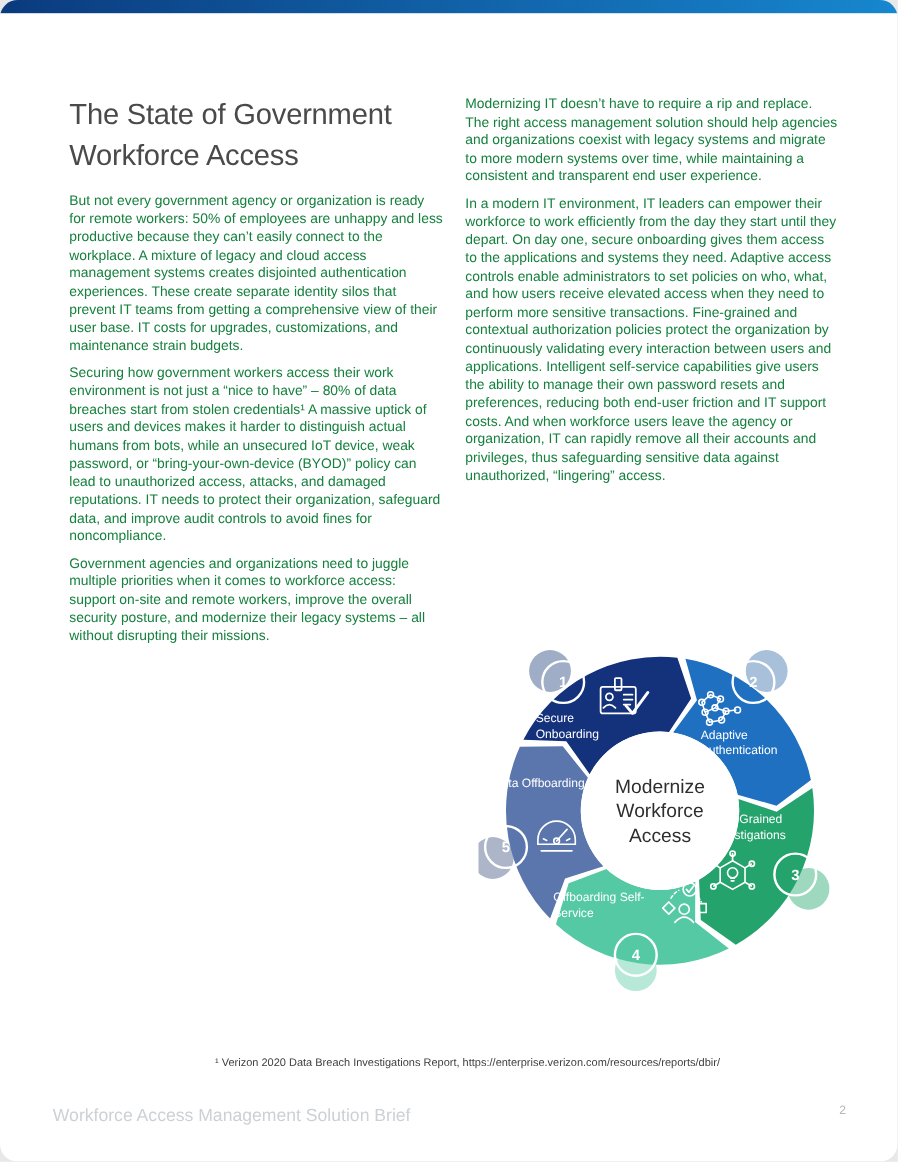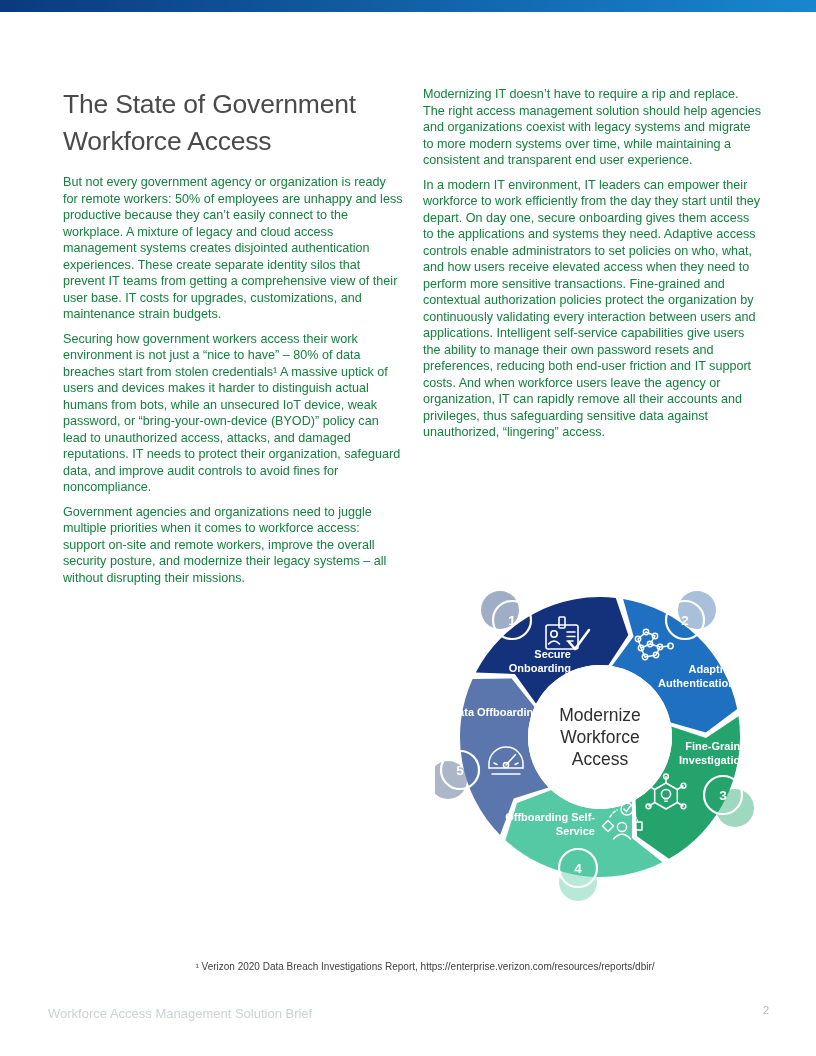--- a/index.html
+++ b/index.html
@@ -1,37 +1,38 @@
 <!DOCTYPE html>
 <html><head>
 <meta charset="utf-8">
 <style>
   html,body{margin:0;padding:0;background:#e8e8e8;}
   .page{
     position:relative;width:816px;height:1056px;background:#ffffff;
     margin:0 auto;overflow:hidden;
     font-family:"Liberation Sans","DejaVu Sans",sans-serif;
+    border-radius:16px;
   }
   .top-bar{position:absolute;left:0;top:0;width:816px;height:12px;}
   .col{position:absolute;top:86px;width:340px;}
   .col-left{left:63px;}
   .col-right{left:423px;}
   .col h1{
     margin:0 0 14px 0;font-size:26.5px;font-weight:300;line-height:37px;
     color:#4a4a4a;letter-spacing:-0.2px;
   }
   .col p{
     margin:0 0 8px 0;font-size:12.6px;line-height:16.5px;color:#15803d;
   }
   
   .diagram{position:absolute;left:435px;top:576px;width:330px;height:334px;}
   .diagram svg.wheel{position:absolute;left:0;top:0;}
   .seg-label{
     position:absolute;transform:translate(-50%,-50%);
-    text-align:right;color:#ffffff;font-size:11px;line-height:13.5px;font-weight:700;
+    text-align:left;color:#ffffff;font-size:11px;line-height:13.5px;font-weight:400;
   }
   .lbl-1{left:94px;top:85px;width:84px;}
   .lbl-2{left:251px;top:100px;width:98px;}
   .lbl-3{left:265px;top:177px;width:106px;}
   .lbl-4{left:114px;top:248px;width:92px;}
   .lbl-5{left:59px;top:137px;width:92px;}
   .seg-icon{position:absolute;transform:translate(-50%,-50%);}
   .ico-1{left:133px;top:61px;}
   .ico-2{left:217px;top:72px;}
   .ico-3{left:231px;top:222px;}
@@ -40,21 +41,21 @@
   .center-label{
     position:absolute;left:165px;top:161px;transform:translate(-50%,-50%);
     width:124px;text-align:center;font-size:17.5px;line-height:22px;color:#2e2e2e;
   }
   
   .footnote{
     position:absolute;left:75px;top:961px;width:700px;
     font-size:10px;color:#3e3e3e;text-align:center;
   }
   .footer-title{
-    position:absolute;left:48px;top:1006px;font-size:13px;color:#ccd1d4;
+    position:absolute;left:48px;top:1006px;font-size:16px;color:#ccd1d4;
   }
   .footer-page{
     position:absolute;right:47px;top:1004px;font-size:11px;color:#b2b7bb;
   }
 </style>
 </head>
 <body>
 
 <div class="page">
 

